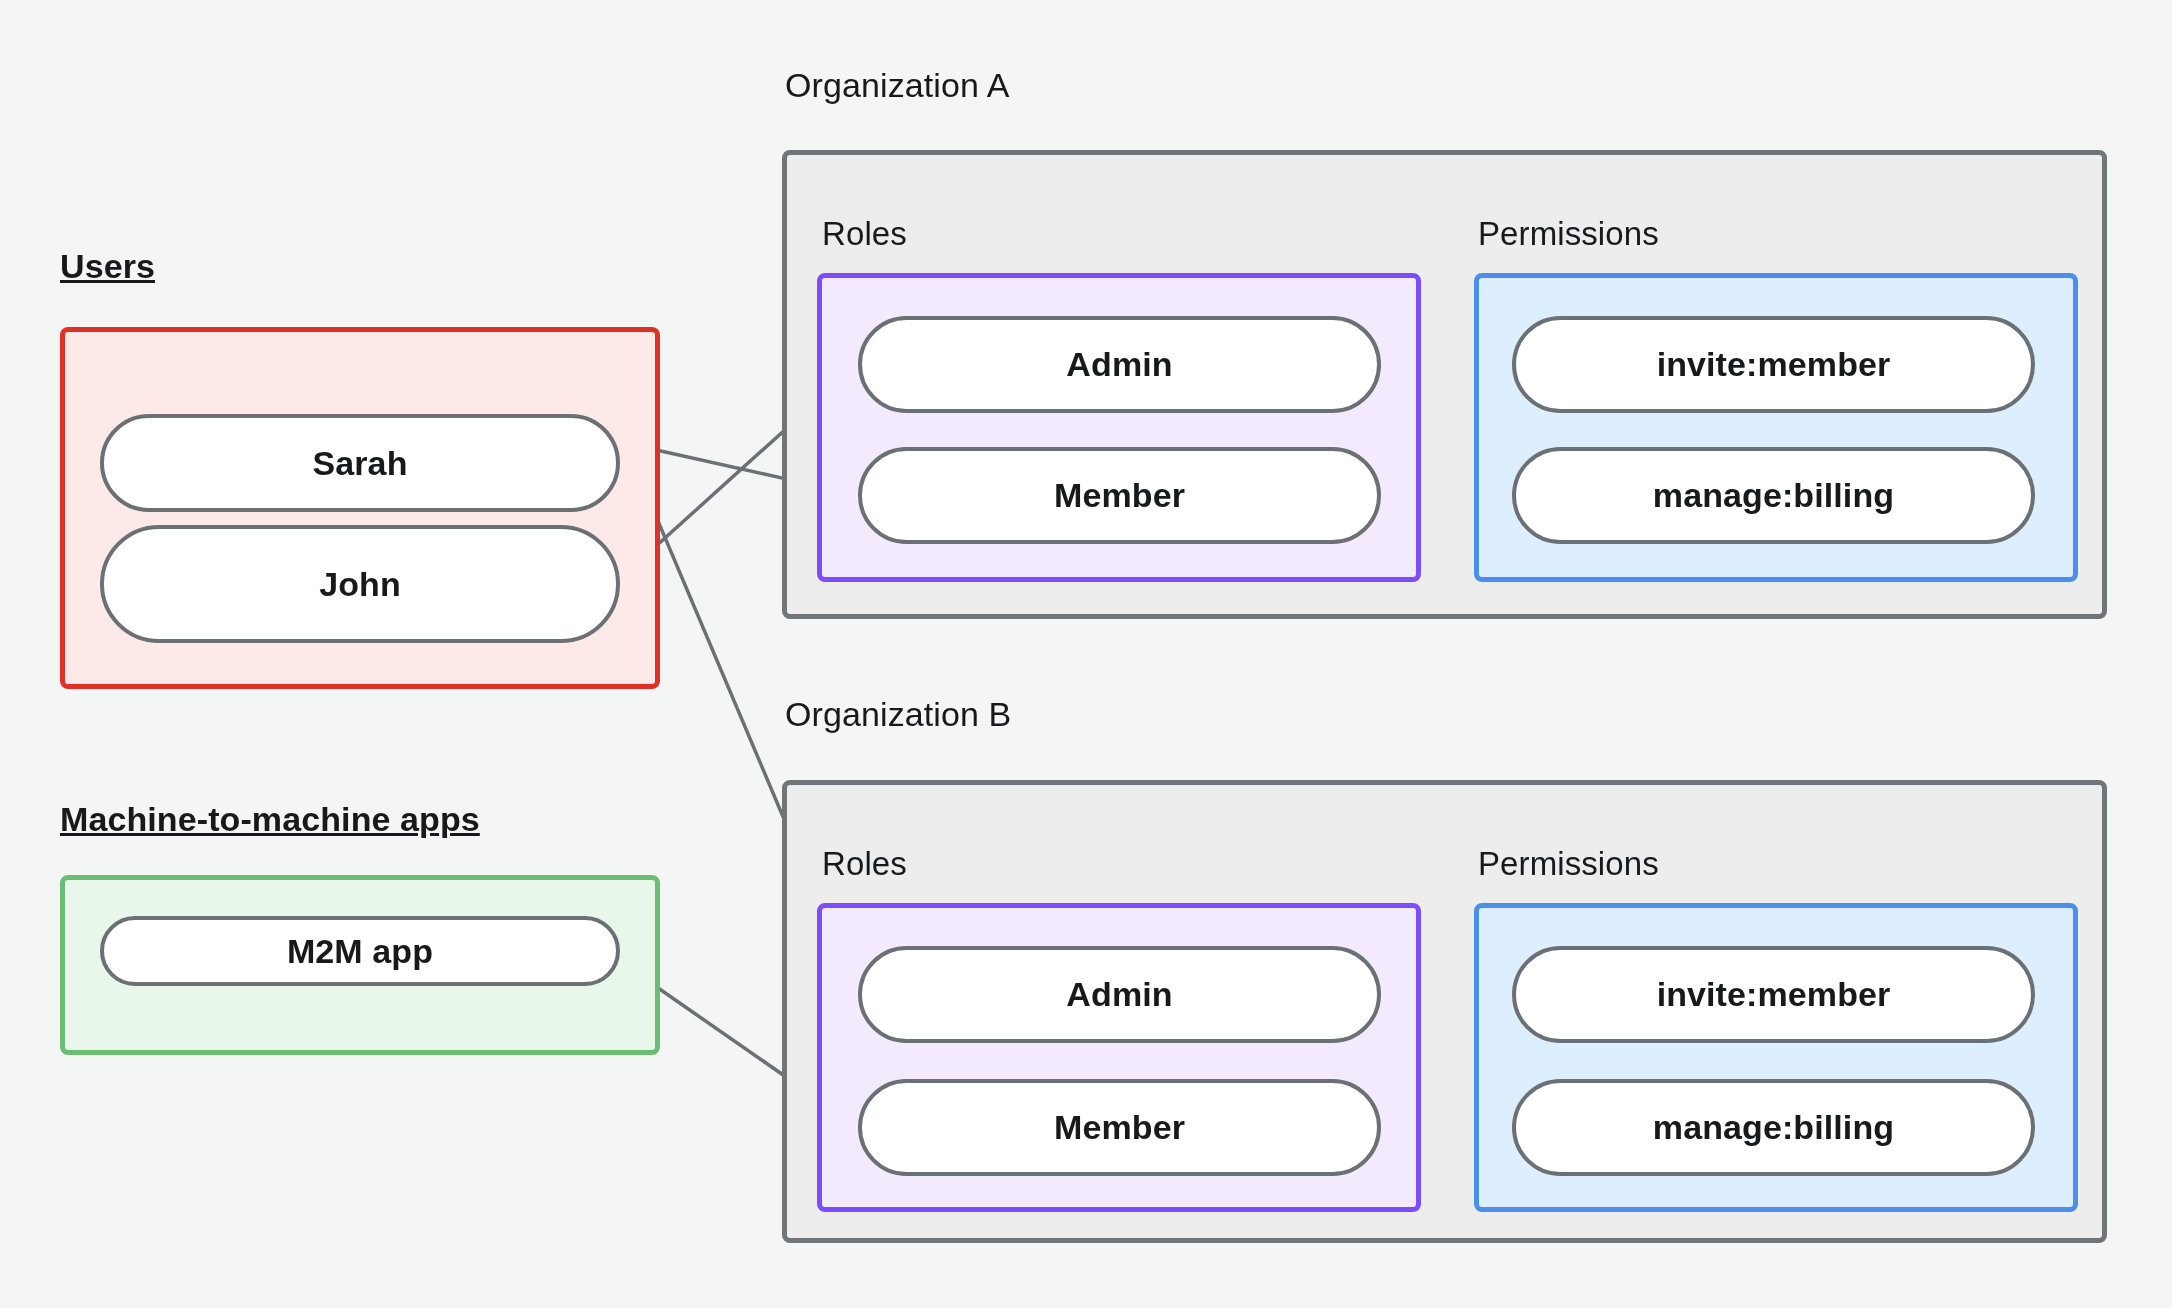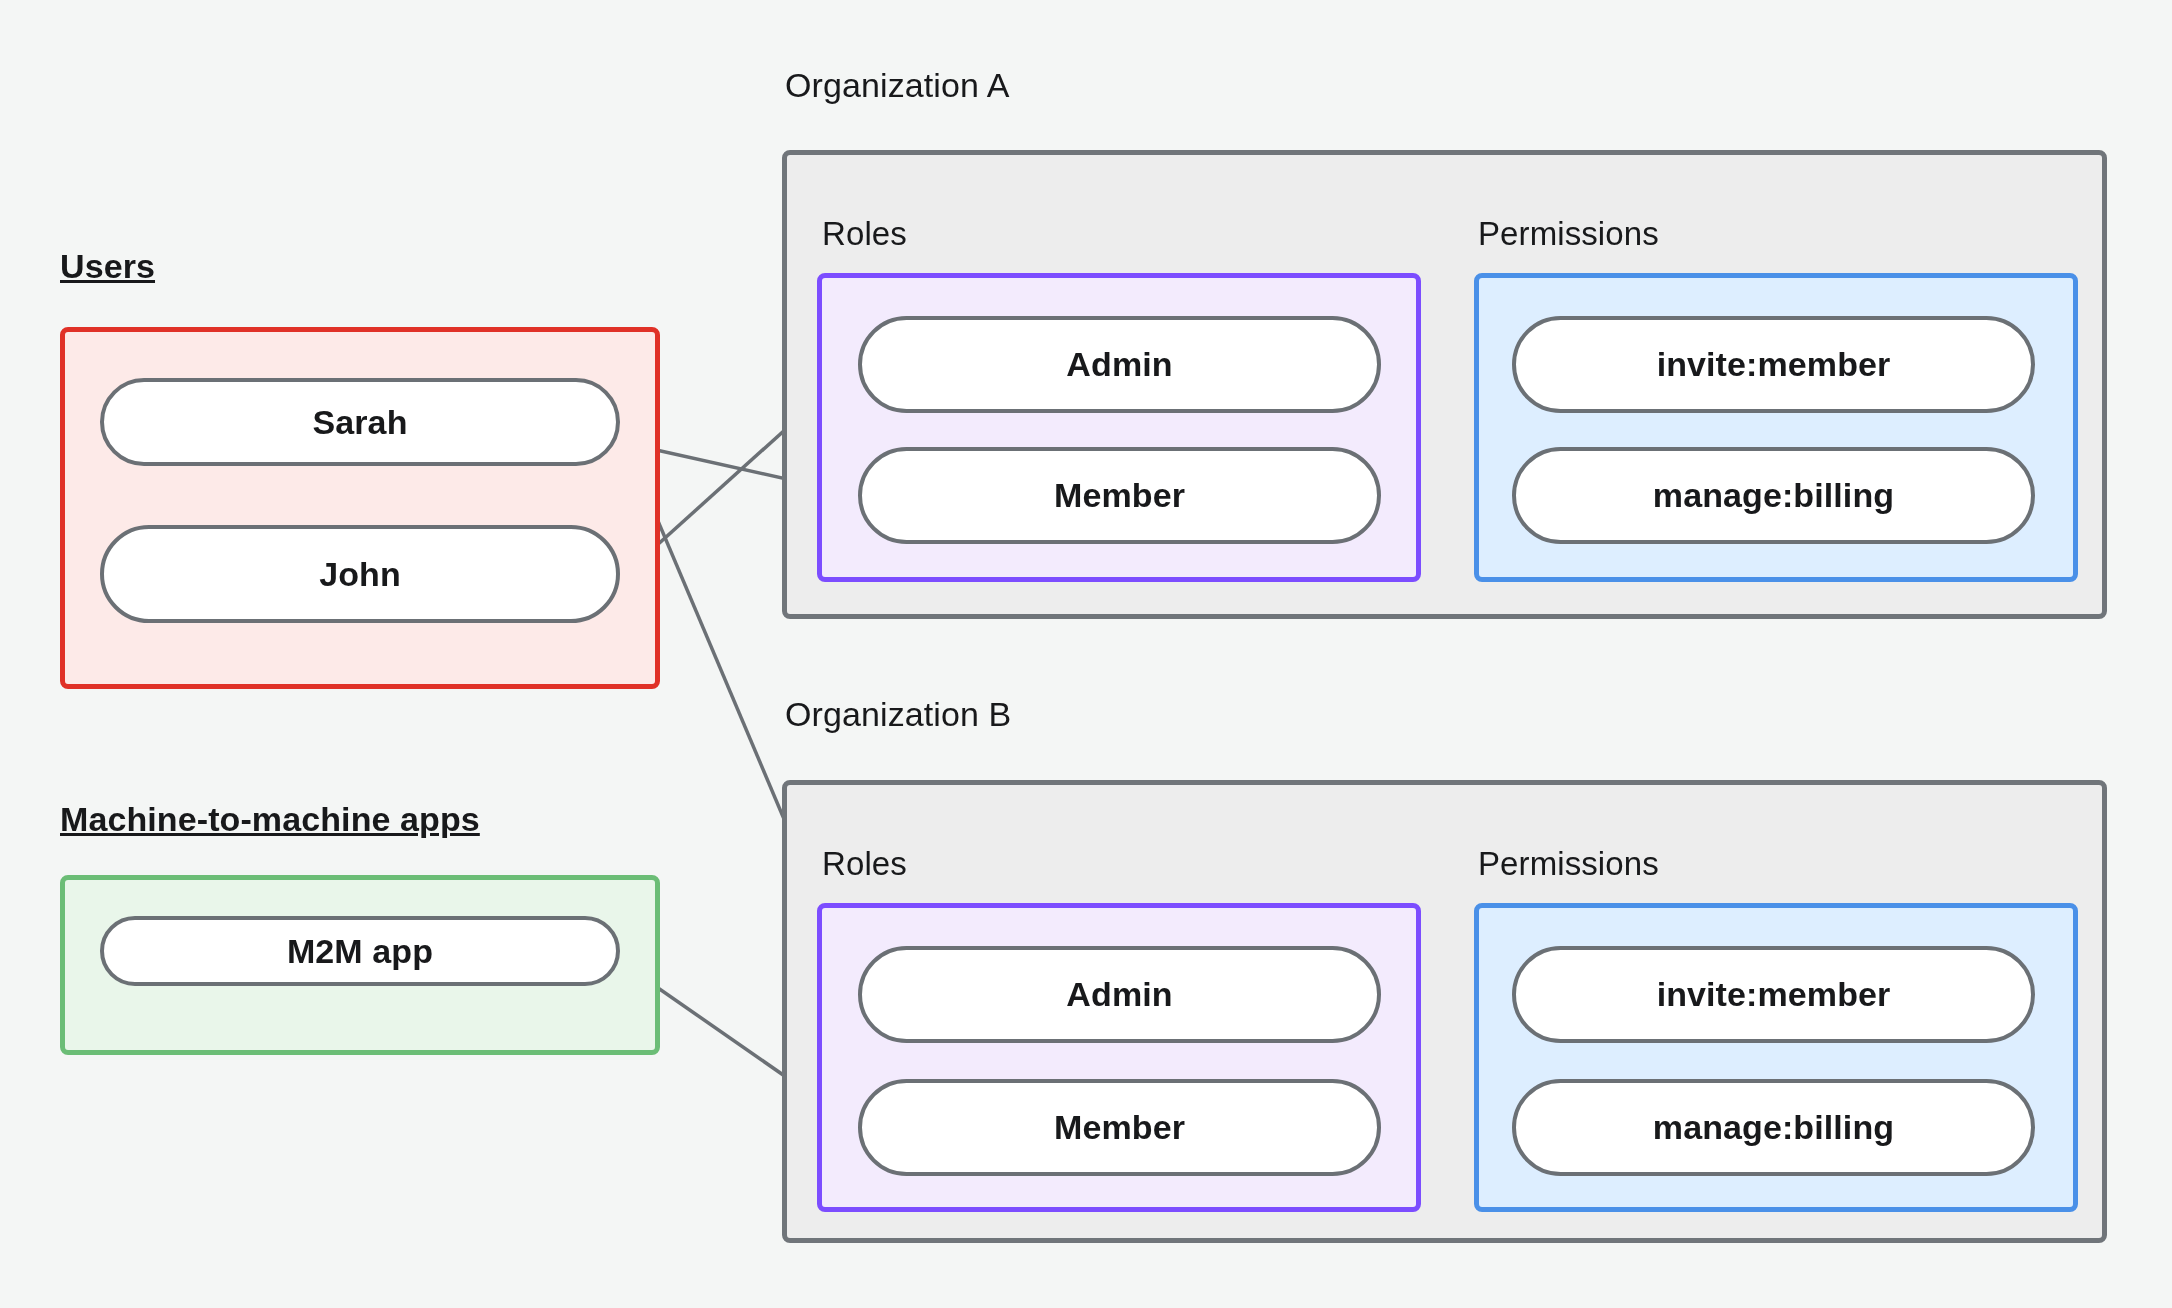--- a/index.html
+++ b/index.html
@@ -143,23 +143,23 @@
     </g>
   </svg>
 
   <div class="node-layer">
 
     <div class="group-label" style="left:60px; top:247px;">Users</div>
 
     <div class="box box-users" style="left:60px; top:327px; width:600px; height:362px;">
     </div>
 
-    <div class="pill" style="left:100px; top:378px; width:520px; height:88px;">Sarah</div>
-
-    <div class="pill" style="left:100px; top:525px; width:520px; height:98px;">John</div>
+    <div class="pill" style="left:100px; top:414px; width:520px; height:98px;">Sarah</div>
+
+    <div class="pill" style="left:100px; top:525px; width:520px; height:118px;">John</div>
 
     <div class="group-label" style="left:60px; top:800px;">Machine-to-machine apps</div>
 
     <div class="box box-m2m" style="left:60px; top:875px; width:600px; height:180px;">
     </div>
 
     <div class="pill" style="left:100px; top:916px; width:520px; height:70px;">M2M app</div>
 
     <div class="org-label" style="left:785px; top:66px;">Organization A</div>
 

